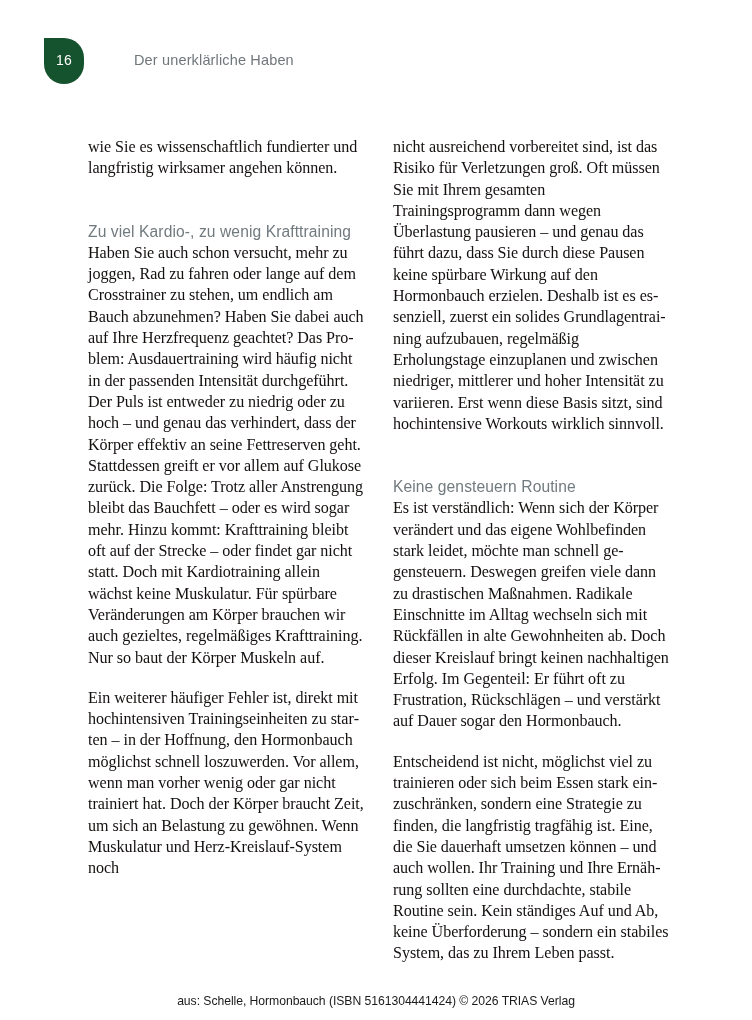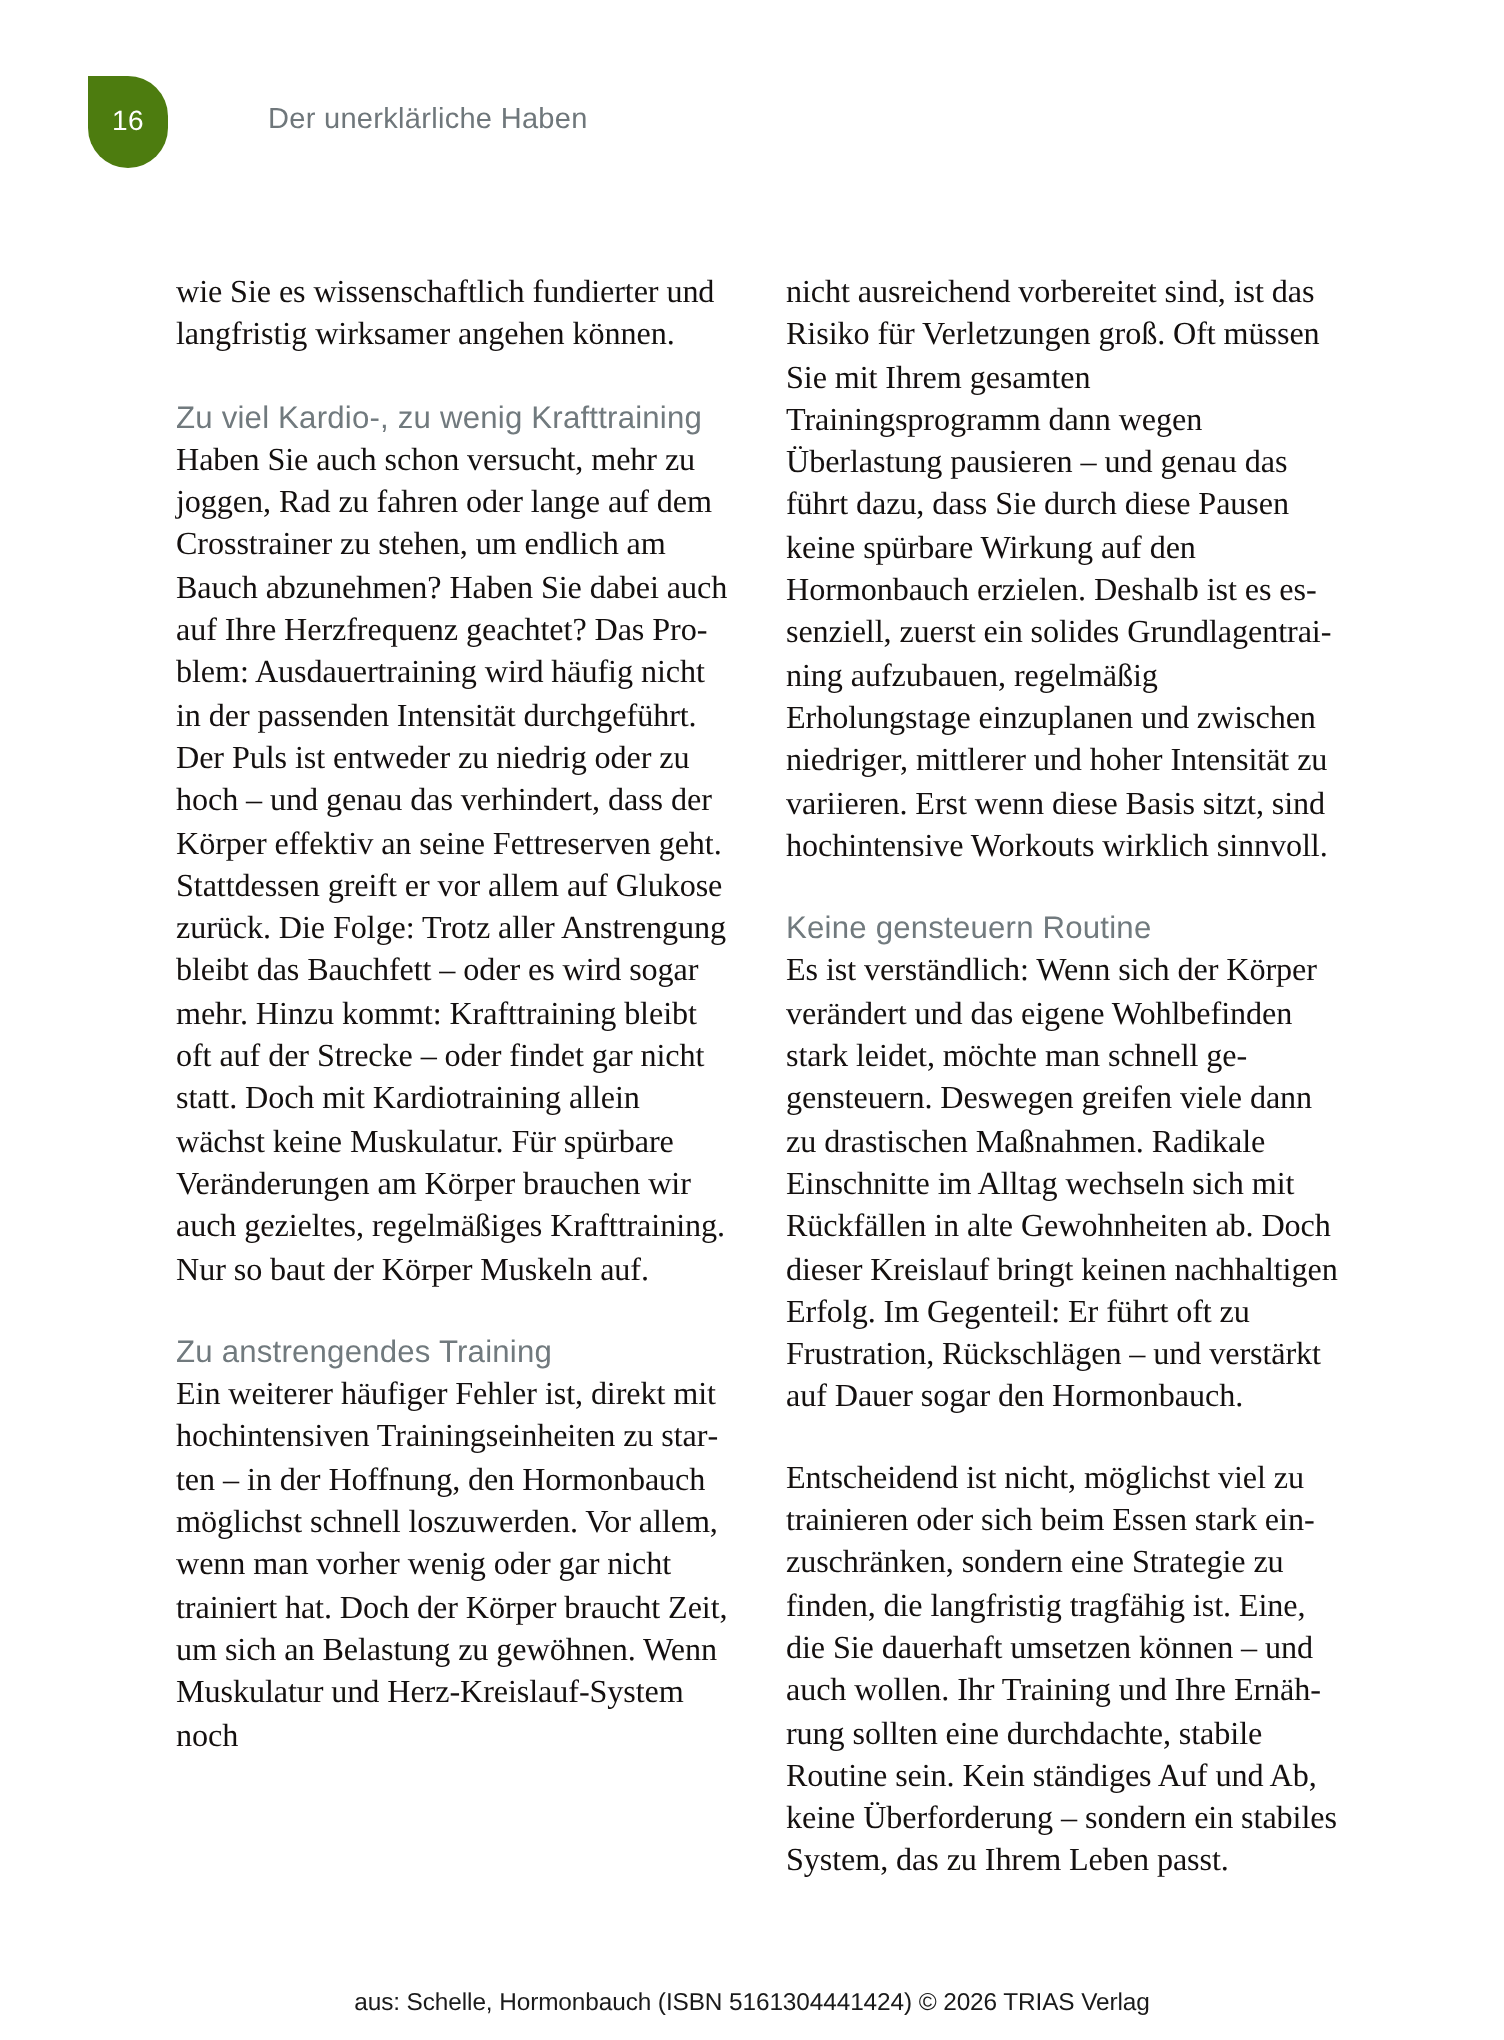--- a/index.html
+++ b/index.html
@@ -27,21 +27,21 @@
     position: absolute;
     left: 44px;
     top: 38px;
     height: 46px;
     display: flex;
     align-items: flex-start;
   }
   .page-badge {
     width: 40px;
     height: 46px;
-    background: #4d7c0f;
+    background: #14532d;
     border-radius: 0 20px 20px 20px;
     color: #ffffff;
     font-family: "Liberation Sans", sans-serif;
     font-size: 14px;
     font-weight: 400;
     display: flex;
     align-items: center;
     justify-content: center;
     letter-spacing: 0.2px;
     box-sizing: border-box;
@@ -90,21 +90,21 @@
   h2.section-heading {
     margin: 0;
     font-family: "Liberation Sans", sans-serif;
     font-size: 15.6px;
     font-weight: 400;
     line-height: 21.3px;
     color: #717a7e;
     letter-spacing: 0.1px;
   }
   .heading-block {
-    margin-top: 20px;
+    margin-top: 42px;
   }
   .heading-block + p.body-text {
     margin-top: 0;
   }
 
   
   .footer-credit {
     position: absolute;
     left: 0;
     right: 0;
@@ -130,23 +130,20 @@
 
     <div class="col col-left">
       <p class="body-text">wie Sie es wissenschaftlich fundierter und langfristig wirksamer angehen kön­nen.</p>
 
       <div class="heading-block">
         <h2 class="section-heading">Zu viel Kardio-, zu wenig Krafttraining</h2>
       </div>
 
       <p class="body-text">Haben Sie auch schon versucht, mehr zu joggen, Rad zu fahren oder lange auf dem Crosstrainer zu stehen, um endlich am Bauch abzunehmen? Haben Sie dabei auch auf Ihre Herzfrequenz geachtet? Das Pro­blem: Ausdauertraining wird häufig nicht in der passenden Intensität durchgeführt. Der Puls ist entweder zu niedrig oder zu hoch – und genau das verhindert, dass der Körper effektiv an seine Fettreserven geht. Stattdessen greift er vor allem auf Glukose zurück. Die Folge: Trotz aller Anstren­gung bleibt das Bauchfett – oder es wird sogar mehr. Hinzu kommt: Krafttraining bleibt oft auf der Strecke – oder findet gar nicht statt. Doch mit Kardiotraining allein wächst keine Muskulatur. Für spürbare Veränderungen am Körper brauchen wir auch gezieltes, regelmäßiges Krafttraining. Nur so baut der Körper Muskeln auf.</p>
 
-      <div class="heading-block">
-        <h2 class="section-heading">Zu anstrengendes Training</h2>
-      </div>
 
       <p class="body-text">Ein weiterer häufiger Fehler ist, direkt mit hochintensiven Trainingseinheiten zu star­ten – in der Hoffnung, den Hormonbauch möglichst schnell loszuwerden. Vor allem, wenn man vorher wenig oder gar nicht trai­niert hat. Doch der Körper braucht Zeit, um sich an Belastung zu gewöhnen. Wenn Mus­kulatur und Herz-Kreislauf-System noch</p>
     </div>
 
     <div class="col col-right">
       <p class="body-text">nicht ausreichend vorbereitet sind, ist das Risiko für Verletzungen groß. Oft müssen Sie mit Ihrem gesamten Trainingsprogramm dann wegen Überlastung pausieren – und genau das führt dazu, dass Sie durch diese Pausen keine spürbare Wirkung auf den Hormonbauch erzielen. Deshalb ist es es­senziell, zuerst ein solides Grundlagentrai­ning aufzubauen, regelmäßig Erholungstage einzuplanen und zwischen niedriger, mitt­lerer und hoher Intensität zu variieren. Erst wenn diese Basis sitzt, sind hochintensive Workouts wirklich sinnvoll.</p>
 
       <div class="heading-block">
         <h2 class="section-heading">Keine gensteuern Routine</h2>
       </div>

